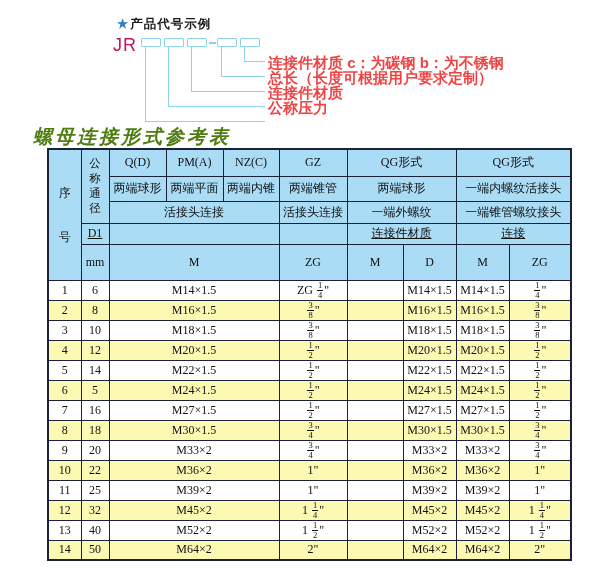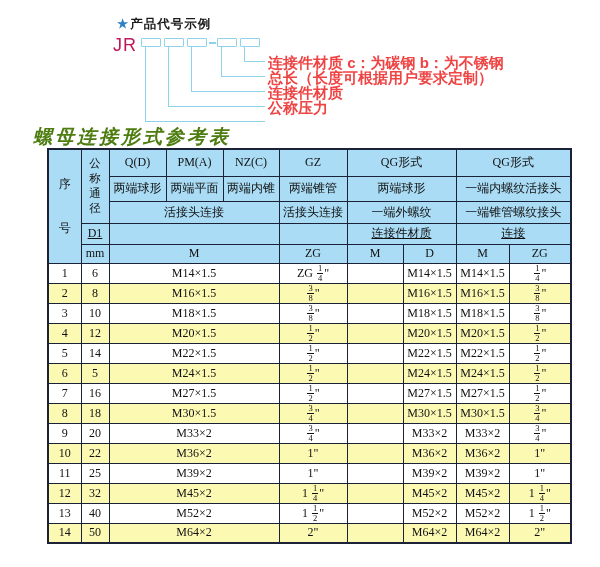--- a/index.html
+++ b/index.html
@@ -47,21 +47,21 @@
   table.ref{position:absolute;left:47px;top:148px;width:523px;border-collapse:collapse;
     table-layout:fixed;border:2px solid var(--border);
     font-family:"Liberation Serif",serif;font-size:12px;color:#111;}
   table.ref th,table.ref td{border:1px solid var(--border);text-align:center;vertical-align:middle;
     padding:0 1px;font-weight:400;overflow:hidden;}
   table.ref thead th{background:var(--header-bg);}
   tr.h1 th{height:27px;}
   tr.h2 th{height:25px;}
   tr.h3 th{height:22px;margin-left:12px;}
   tr.h4 th{height:21px;text-decoration:underline;}
-  tr.h5 th{height:19px;}
+  tr.h5 th{height:36px;}
   table.ref tbody td{height:20px;background:#fff;}
   table.ref tbody tr.alt td{background:var(--alt-row-bg);}
   .vtext{white-space:pre-line;}
   .vtext.two{line-height:44px;}
   .vtext.four{line-height:14px;font-size:11.5px;}
 
   
   .fr{display:inline-block;vertical-align:-5px;line-height:1;font-size:8.5px;text-align:center;margin:0 1px;}
   .fr .n{display:block;border-bottom:1px solid #111;padding:0 1px 0.5px 1px;}
   .fr .d{display:block;padding-top:0.5px;}

